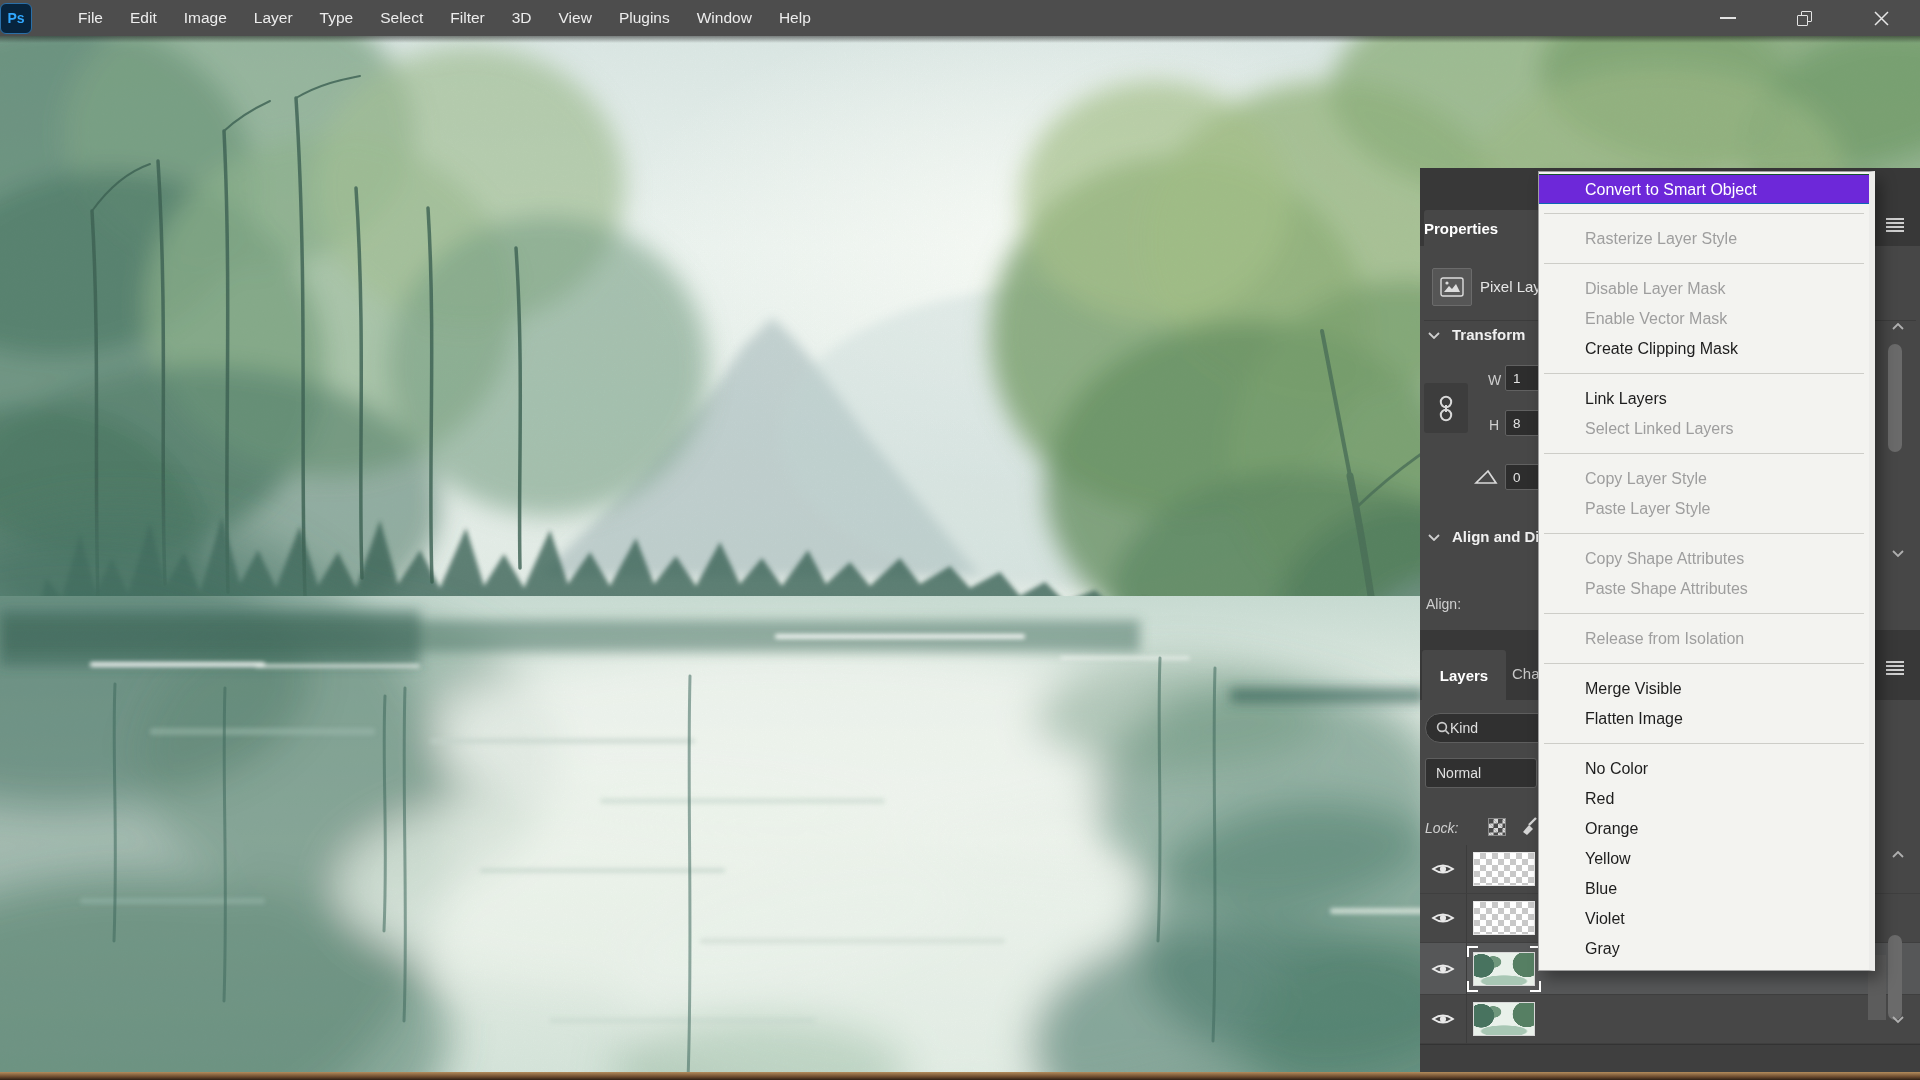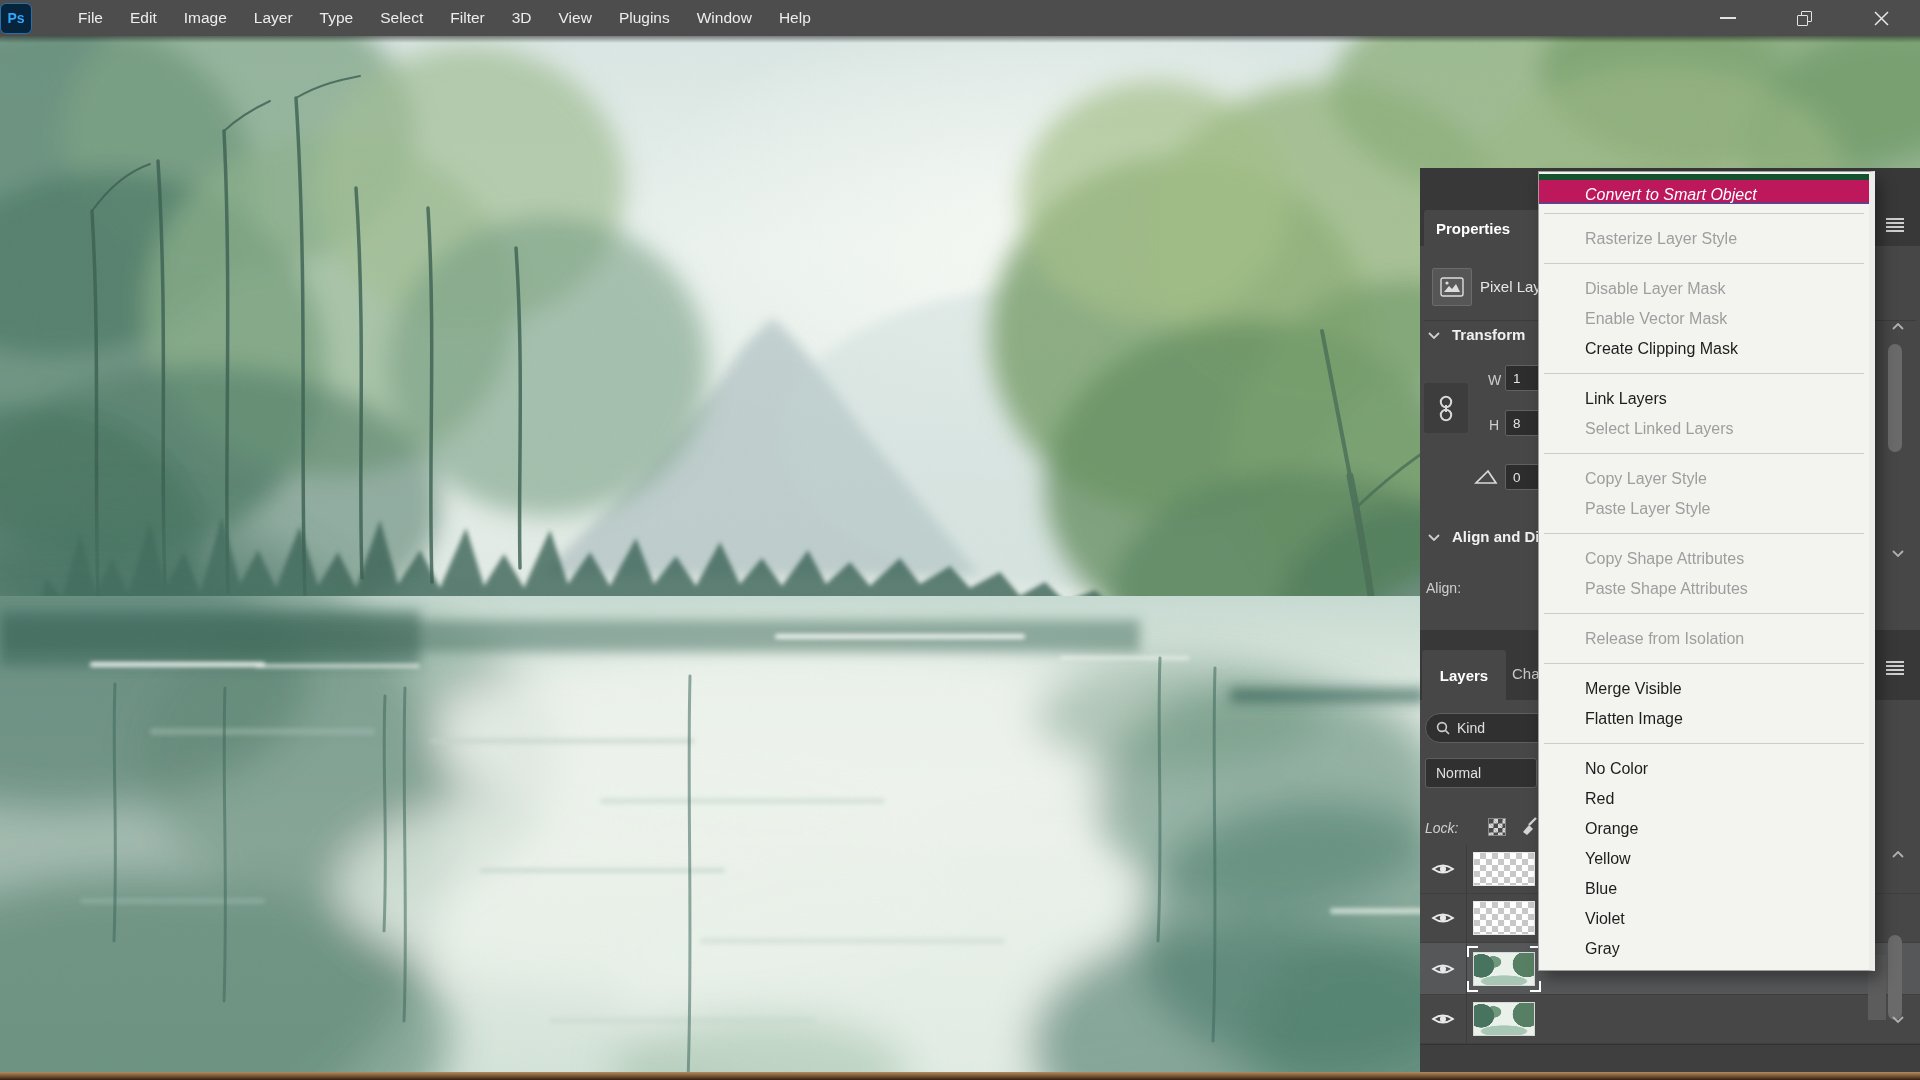--- a/index.html
+++ b/index.html
@@ -27,21 +27,21 @@
   .canvas-topshadow{position:absolute;left:0;top:0;width:100%;height:7px;
                     background:linear-gradient(rgba(20,20,20,.5),rgba(20,20,20,0));}
 
   
   .dock{position:absolute;left:1420px;top:168px;width:500px;height:912px;background:#474747;
         z-index:10;color:#e2e2e2;font-size:14px;overflow:hidden;}
   .abs{position:absolute;}
   .strip{background:#383838;}
   .pp-tabstrip{left:0;top:0;width:500px;height:78px;}
   .pp-tab{left:4px;top:42px;width:116px;height:36px;background:#474747;border-radius:3px 3px 0 0;
-          display:flex;align-items:center;padding-left:12px;box-sizing:border-box;
+          display:flex;align-items:center;box-sizing:border-box;
           font-weight:bold;font-size:15px;color:#fff;}
   .hamburger{width:18px;height:14px;display:flex;flex-direction:column;justify-content:space-between;}
   .hamburger i{display:block;height:2px;background:#cfcfcf;}
   .pp-hamburger{left:466px;top:50px;}
   .pp-thumbbox{left:12px;top:100px;width:38px;height:36px;background:#565656;border:1px solid #6b6b6b;
                border-radius:2px;display:flex;align-items:center;justify-content:center;}
   .pp-layertype{left:60px;top:110px;font-size:15px;color:#e6e6e6;}
   .divline{height:1px;background:#3c3c3c;}
   .pp-div1{left:4px;top:152px;width:492px;}
   .sec-chevron{width:12px;height:7px;}
@@ -53,29 +53,29 @@
   .pp-w-label{left:68px;top:204px;}
   .pp-h-label{left:69px;top:249px;}
   .field{background:#2d2d2d;border:1px solid #616161;border-radius:2px;color:#e3e3e3;
          font-size:13.5px;display:flex;align-items:center;padding-left:7px;box-sizing:border-box;}
   .pp-w-field{left:85px;top:197px;width:70px;height:26px;}
   .pp-h-field{left:85px;top:242px;width:70px;height:26px;}
   .pp-angle-icon{left:54px;top:300px;}
   .pp-angle-field{left:85px;top:296px;width:50px;height:26px;}
   .pp-align-chev{left:8px;top:366px;}
   .pp-align-label{left:32px;top:360px;font-weight:bold;font-size:15px;color:#f0f0f0;white-space:nowrap;}
-  .pp-align-sub{left:6px;top:412px;color:#cfcfcf;}
+  .pp-align-sub{left:6px;top:428px;color:#cfcfcf;}
 
   .lp-tabstrip{left:0;top:462px;width:500px;height:70px;}
   .lp-tab-layers{left:2px;top:482px;width:84px;height:50px;background:#474747;border-radius:3px 3px 0 0;
                  display:flex;align-items:center;justify-content:center;font-weight:bold;font-size:15px;color:#fff;}
   .lp-tab-channels{left:92px;top:497px;color:#c7c7c7;font-size:15px;white-space:nowrap;}
   .lp-hamburger{left:466px;top:493px;}
   .lp-search{left:5px;top:545px;width:140px;height:30px;background:#303030;border:1px solid #5e5e5e;
-             border-radius:15px;display:flex;align-items:center;padding-left:10px;box-sizing:border-box;gap:7px;}
+             border-radius:15px;display:flex;align-items:center;padding-left:10px;box-sizing:border-box;}
   .lp-search span{color:#e0e0e0;font-size:14px;}
   .lp-blend{left:5px;top:590px;width:112px;height:30px;background:#303030;border:1px solid #5e5e5e;
             border-radius:3px;display:flex;align-items:center;padding-left:10px;box-sizing:border-box;
             color:#e0e0e0;font-size:14px;}
   .lp-lock-label{left:5px;top:652px;color:#cfcfcf;font-style:italic;}
   .checker-icon{left:68px;top:650px;width:18px;height:18px;border:1px solid #8a8a8a;background-color:#4a4a4a;
       background-image:linear-gradient(45deg,#d9d9d9 25%,transparent 25% 75%,#d9d9d9 75%),
                        linear-gradient(45deg,#d9d9d9 25%,transparent 25% 75%,#d9d9d9 75%);
       background-size:9px 9px;background-position:0 0,4.5px 4.5px;box-sizing:border-box;}
   .lp-lock-brush{left:100px;top:648px;}
@@ -112,21 +112,21 @@
   .sb2-thumb{left:468px;top:767px;width:14px;height:85px;}
   .sb2-down{left:472px;top:848px;}
 
   
   .context-menu{position:absolute;left:1538px;top:171px;width:330px;z-index:20;
       background:#f3f3f0;border:1px solid #9e9e9e;border-right:6px solid #ececea;
       box-shadow:6px 8px 14px rgba(0,0,0,.35);padding:2px 0 6px 0;box-sizing:content-box;
       font-size:16px;color:#1d1d1d;}
   .cm-item{height:30px;line-height:30px;padding-left:46px;white-space:nowrap;box-sizing:border-box;}
   .cm-item.dis{color:#9e9e9e;}
-  .cm-item.hl{background:#be185d;border-top:6px solid #14532d;border-bottom:1px solid #0d66b5;color:#fff;font-style:italic;}
+  .cm-item.hl{background:#6d28d9;border-top:1px solid #14532d;border-bottom:1px solid #0d66b5;color:#fff;}
   .cm-sep{height:1px;background:#cdcdc8;margin:9px 5px 10px 5px;}
 
   
   .desk-edge{position:absolute;left:0;bottom:0;width:1920px;height:8px;z-index:50;
       background:linear-gradient(#b38c5c,#6b4a2e 60%,#2e1f14);}
 </style>
 </head>
 <body>
 
 <div class="screen">

